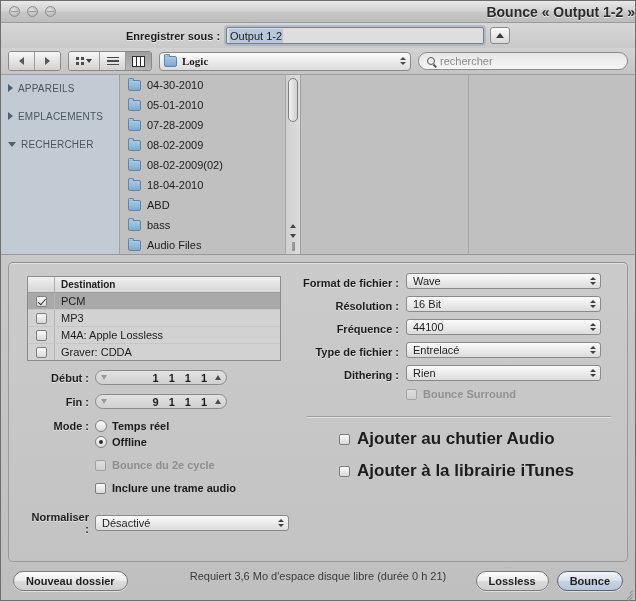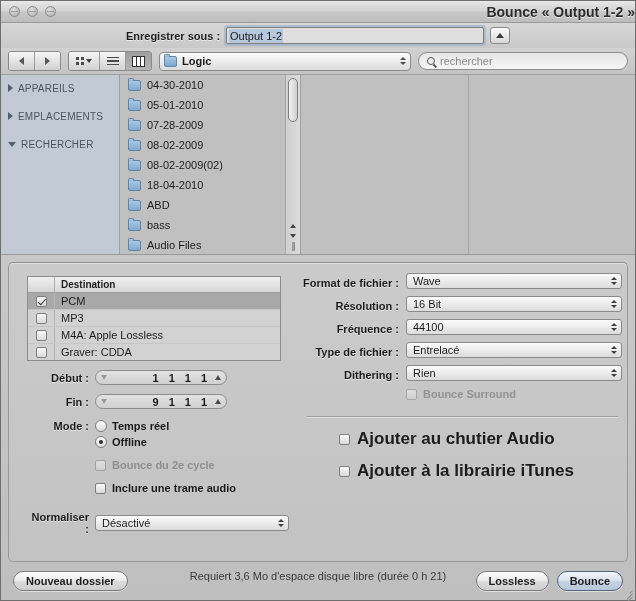--- a/index.html
+++ b/index.html
@@ -166,21 +166,21 @@
     flex: 0 0 auto;
   }
   .folder-ico::before {
     content:""; position:absolute; left:-1px; top:-3px;
     width:6px; height:3px;
     background: linear-gradient(to bottom,#b4d0e8,#8fb3d6);
     border:1px solid #5f85a8; border-bottom:none;
     border-radius:2px 2px 0 0;
     box-sizing:border-box;
   }
-  .popup-text { font-size: 11px; font-weight: bold; }
+  .popup-text { font-size: 11px; font-weight: bold; font-family: Liberation Serif, serif; }
   .stepper-arrows {
     position: absolute; right: 4px; top: 50%;
     transform: translateY(-50%);
     display: flex; flex-direction: column; gap: 2px;
   }
   .stepper-arrows .u { width:0;height:0;border-left:3px solid transparent;border-right:3px solid transparent;border-bottom:3px solid #4a4a4a; }
   .stepper-arrows .d { width:0;height:0;border-left:3px solid transparent;border-right:3px solid transparent;border-top:3px solid #4a4a4a; }
 
   .search-field {
     flex: 1 1 auto;
@@ -442,21 +442,21 @@
   
   .rp-row {
     display: flex; align-items: flex-end;
     margin-bottom: 7px;
   }
   .rp-label {
     width: 96px; text-align: right; padding-right: 7px;
     font-weight: bold; font-size: 11px;
     text-shadow: 0 1px 0 rgba(255,255,255,0.5);
   }
-  .rp-popup { width: 216px; }
+  .rp-popup { width: 195px; }
   .rp-sub {
     margin-left: 103px;
     display: flex; align-items: center; gap: 6px;
     font-size: 11px; font-weight: bold;
     color: #929292;
     margin-top: 2px;
   }
   .rp-divider {
     margin: 16px 4px 0 4px;
     height: 1px;

